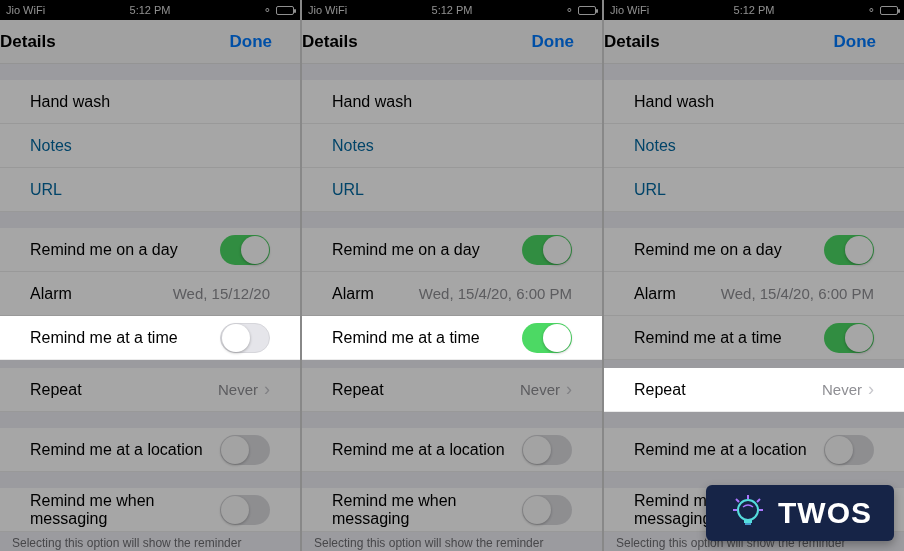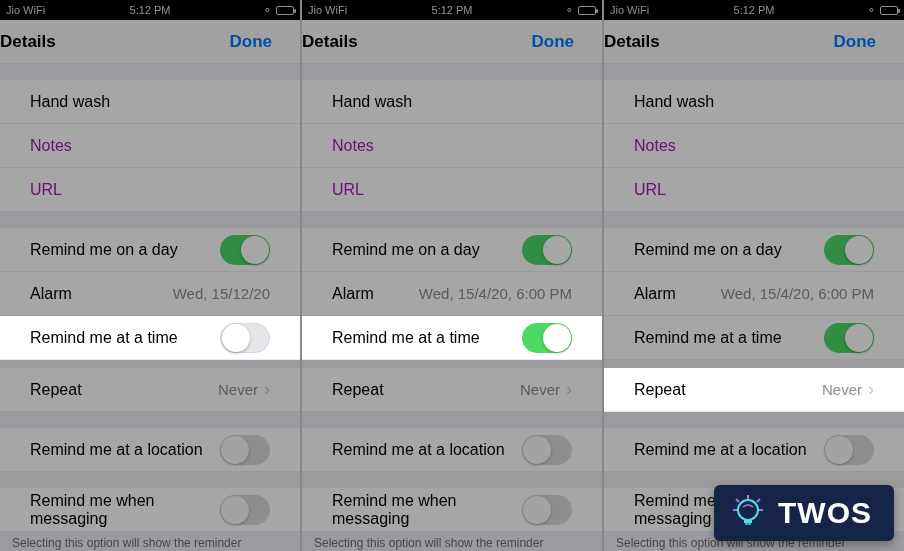--- a/index.html
+++ b/index.html
@@ -83,21 +83,21 @@
   display: flex;
   align-items: center;
   padding: 0 30px;
   border-bottom: 1px solid rgba(0,0,0,0.08);
   font-size: 16px;
   color: #000;
 }
 .row:first-of-type { border-top: 1px solid rgba(0,0,0,0.08); }
 .row .label { flex: 1; }
 .row .value { color: #8e8e93; font-size: 15px; }
-.row .placeholder { color: #a21caf; }
+.row .placeholder { color: #0369a1; }
 .row.highlight { position: relative; z-index: 10; }
 
 .chevron {
   color: #c7c7cc;
   margin-left: 6px;
   font-size: 18px;
 }
 
 .footer-note {
   font-size: 12px;
@@ -130,21 +130,21 @@
 .toggle.disabled { background: #d7d7db; opacity: 0.9; }
 .toggle.disabled .knob { left: 1px; background: #fafafa; }
 
 
 .watermark {
   position: absolute;
   right: 10px;
   bottom: 10px;
   background: #162447;
   color: #fff;
-  padding: 8px 22px 8px 14px;
+  padding: 8px 22px 8px 22px;
   border-radius: 6px;
   display: flex;
   align-items: center;
   gap: 10px;
   z-index: 50;
   box-shadow: 0 4px 10px rgba(0,0,0,0.3);
 }
 .watermark-text {
   font-size: 30px;
   font-weight: 700;

